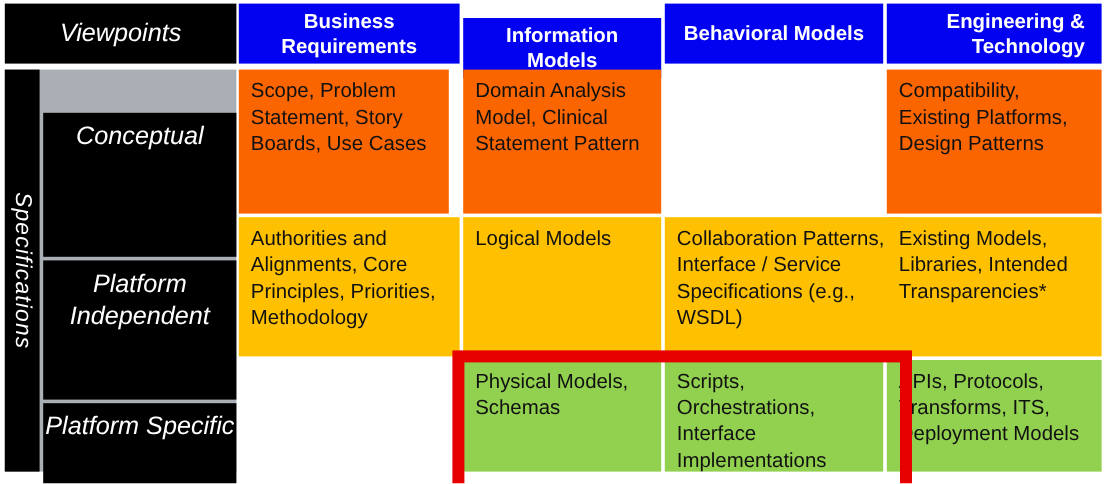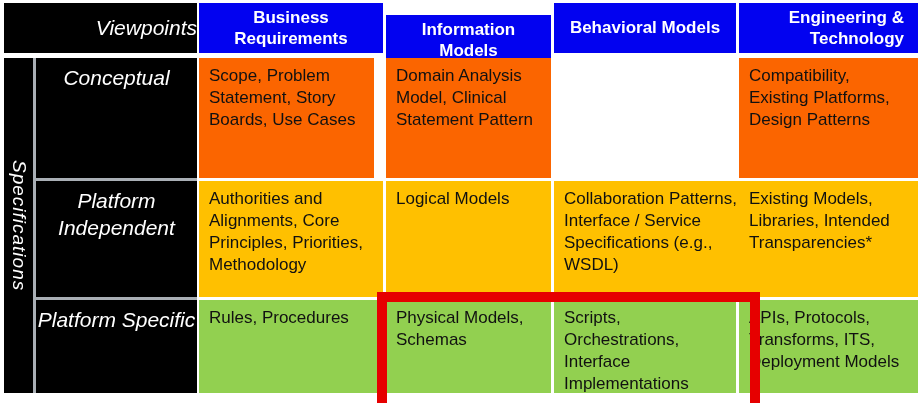--- a/index.html
+++ b/index.html
@@ -2,31 +2,31 @@
 <html><head>
 <meta charset="utf-8">
 <style>
   html,body{margin:0;padding:0;background:#fff;}
   .canvas{
     position:relative;width:922px;height:403px;background:#ffffff;overflow:hidden;
     font-family:"Liberation Sans","DejaVu Sans",sans-serif;
   }
   .cell{position:absolute;box-sizing:border-box;}
   
-  .corner{background:#000;color:#fff;display:flex;align-items:center;justify-content:flex-end;
+  .corner{background:#000;color:#fff;display:flex;align-items:center;justify-content:center;
     font-style:italic;font-size:21px;}
   .colhead{background:#0202F0;color:#fff;font-weight:bold;font-size:17px;line-height:1.25;
     display:flex;align-items:center;justify-content:center;text-align:center;padding:0 14px;}
   
   .body-left{background:#A9AFB5;}
   .strip{position:absolute;left:0;top:0;width:29px;height:335px;background:#000;color:#fff;
     display:flex;align-items:center;justify-content:center;}
   .strip span{writing-mode:vertical-rl;font-style:italic;font-size:19px;letter-spacing:1px;white-space:nowrap;}
   .rowlabel{position:absolute;left:32px;width:161px;background:#000;color:#fff;
-    font-style:italic;font-size:21px;line-height:1.3;text-align:center;padding-top:6px;box-sizing:border-box;}
+    font-style:italic;font-size:21px;line-height:1.3;text-align:center;padding-top:6px;box-sizing:border-box;margin-top:36px;}
   
   .data{color:#111;font-size:17px;line-height:1.3;padding:7px 10px;text-align:left;}
   .r1{background:#FB6500;}
   .r2{background:#FFC000;}
   .r3{background:#92D050;}
   .highlight{position:absolute;left:377px;top:292px;width:363px;height:109px;
     border:10px solid #E60000;background:transparent;z-index:5;}
 </style>
 </head>
 <body>
@@ -66,20 +66,19 @@
 
   <div class="cell data r1" style="left:199px;top:58px;width:175px;height:120px;">Scope, Problem Statement, Story Boards, Use Cases</div>
   <div class="cell data r1" style="left:386px;top:58px;width:165px;height:120px;">Domain Analysis Model, Clinical Statement Pattern</div>
   <div class="cell data r1" style="left:739px;top:58px;width:179px;height:120px;">Compatibility, Existing Platforms, Design Patterns</div>
 
   <div class="cell data r2" style="left:199px;top:181px;width:184px;height:116px;">Authorities and Alignments, Core Principles, Priorities, Methodology</div>
   <div class="cell data r2" style="left:386px;top:181px;width:165px;height:116px;">Logical Models</div>
   <div class="cell data r2" style="left:554px;top:181px;width:198px;height:116px;">Collaboration Patterns, Interface / Service Specifications (e.g., WSDL)</div>
   <div class="cell data r2" style="left:739px;top:181px;width:179px;height:116px;">Existing Models, Libraries, Intended Transparencies*</div>
 
-  <div class="cell data r3" style="left:199px;top:300px;width:184px;height:93px;">Rules, Procedures</div>
   <div class="cell data r3" style="left:386px;top:300px;width:165px;height:93px;">Physical Models, Schemas</div>
   <div class="cell data r3" style="left:554px;top:300px;width:182px;height:93px;">Scripts, Orchestrations, Interface Implementations</div>
   <div class="cell data r3" style="left:739px;top:300px;width:179px;height:93px;">APIs, Protocols, Transforms, ITS, Deployment Models</div>
 
   <div class="highlight"></div>
 
 </div>
 
 </body></html>

